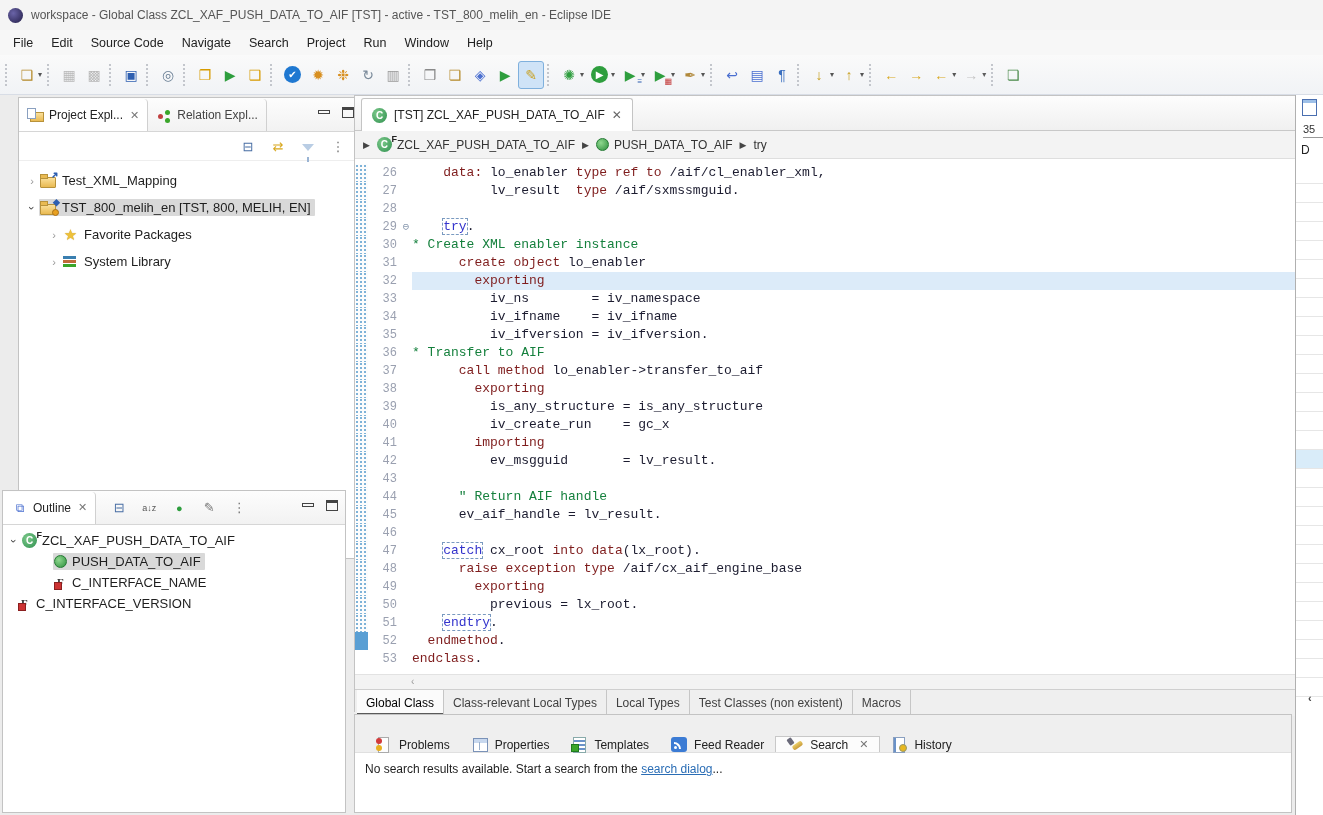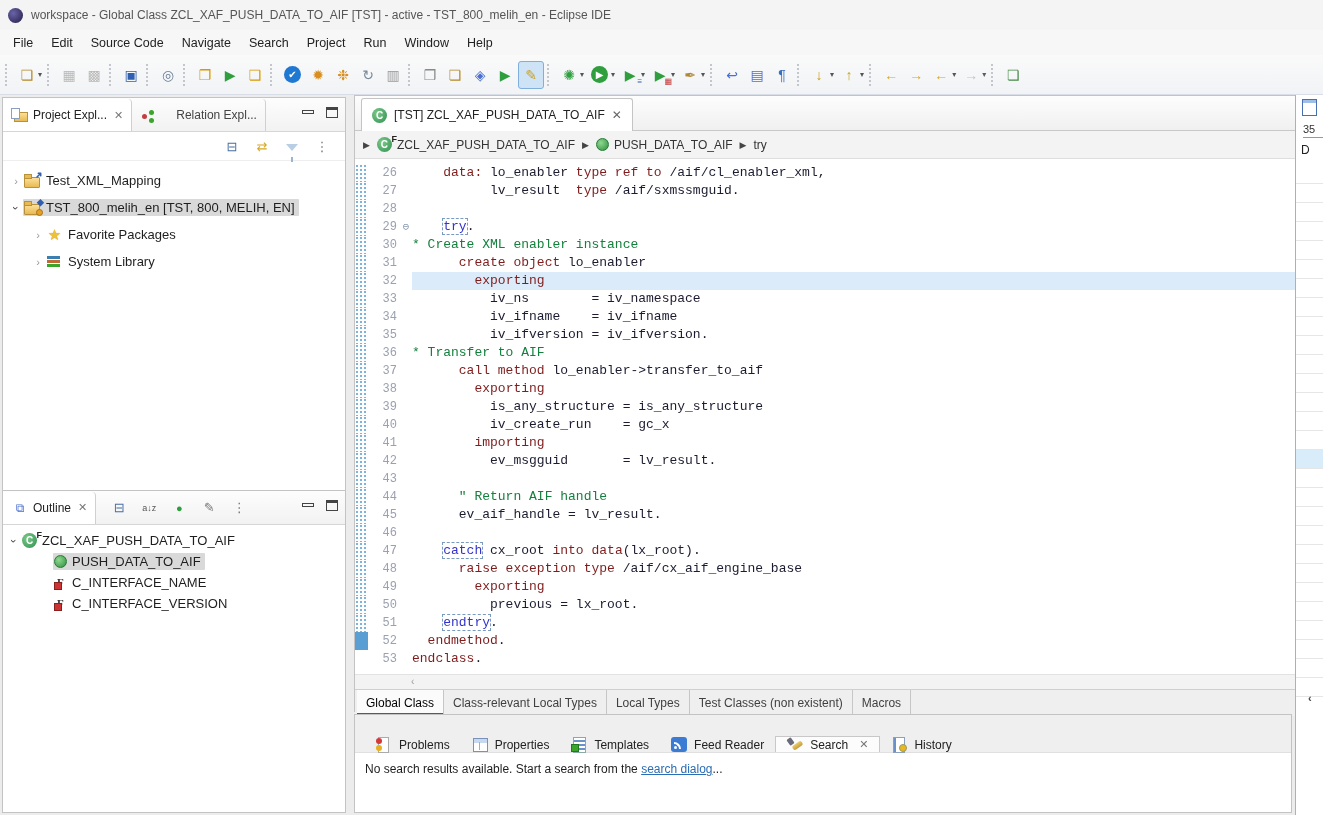--- a/index.html
+++ b/index.html
@@ -72,21 +72,21 @@
   .ic-const{width:13px;height:14px}
   .ic-const::before{content:"F";position:absolute;left:3px;top:0;font-size:11px;font-weight:bold;color:#333;font-family:"Liberation Serif",serif}
   .ic-const::after{content:"";position:absolute;left:0;bottom:0;width:6px;height:6px;background:#cc3333;border:1px solid #8a1f1f}
   .ic-pe{width:16px;height:14px}
   .ic-pe::before{content:"";position:absolute;left:3px;top:4px;width:12px;height:8px;background:linear-gradient(#fbe09a,#e9ba52);border:1px solid #b8923a}
   .ic-pe::after{content:"";position:absolute;left:0;top:0;width:7px;height:9px;background:#fff;border:1px solid #8aa0c0}
   .ic-re{width:16px;height:14px}
   .ic-re::before{content:"";position:absolute;left:2px;top:6px;width:5px;height:5px;border-radius:50%;background:#c04040;box-shadow:7px -4px 0 #3aa52a,7px 4px 0 #3aa52a}
 
   
-  #pe-panel{left:2px;top:2px;width:344px;height:462px}
+  #pe-panel{left:18px;top:2px;width:344px;height:462px}
   #pe-tree{padding-top:6px}
   #pe-tree .trow{height:27px}
   #outline-panel{left:2px;top:395px;width:344px;height:323px}
   #ol-head{height:33px;background:linear-gradient(#fdfdfd,#f2f2f2);border-bottom:1px solid #d6d6d6;display:flex;align-items:center;position:relative}
   #ol-tree{padding-top:5px}
   #ol-tree .trow{height:21px}
 
   
   #editor{left:354px;top:0;width:1020px;height:617px;border:1px solid #c3c3c3;background:#fff;box-sizing:border-box}
   #ed-tabs{height:34px;background:linear-gradient(#fdfdfd,#f0f0f0);border-bottom:1px solid #c8c8c8;position:relative}
@@ -324,21 +324,21 @@
 
   <div id="pe-panel" class="panel">
     <div class="vtabs">
       <div class="vtab">
         <span class="ic ic-pe"></span>
         <span style="margin-left:6px">Project Expl...</span>
         <span class="x">✕</span>
       </div>
       <div class="vtab inactive">
         <span class="ic ic-re"></span>
-        <span style="margin-left:20px">Relation Expl...</span>
+        <span style="margin-left:5px">Relation Expl...</span>
       </div>
       <div class="winbtns">
         <span class="wb wb-min">
             <i></i>
           </span>
         <span class="wb wb-max">
             <i></i>
           </span>
       </div>
     </div>
@@ -423,21 +423,21 @@
             <span class="tlabel">PUSH_DATA_TO_AIF</span>
           </span>
         </div>
         <div class="trow" style="padding-left: 36px;">
           <span class="exp"></span>
           <span class="selwrap">
             <span class="ic ic-const"></span>
             <span class="tlabel">C_INTERFACE_NAME</span>
           </span>
         </div>
-        <div class="trow" style="padding-left: 36px;">
+        <div class="trow" style="">
           <span class="exp"></span>
           <span class="selwrap">
             <span class="ic ic-const"></span>
             <span class="tlabel">C_INTERFACE_VERSION</span>
           </span>
         </div>
       </div>
   </div>
 
   <div id="editor" class="abs">

